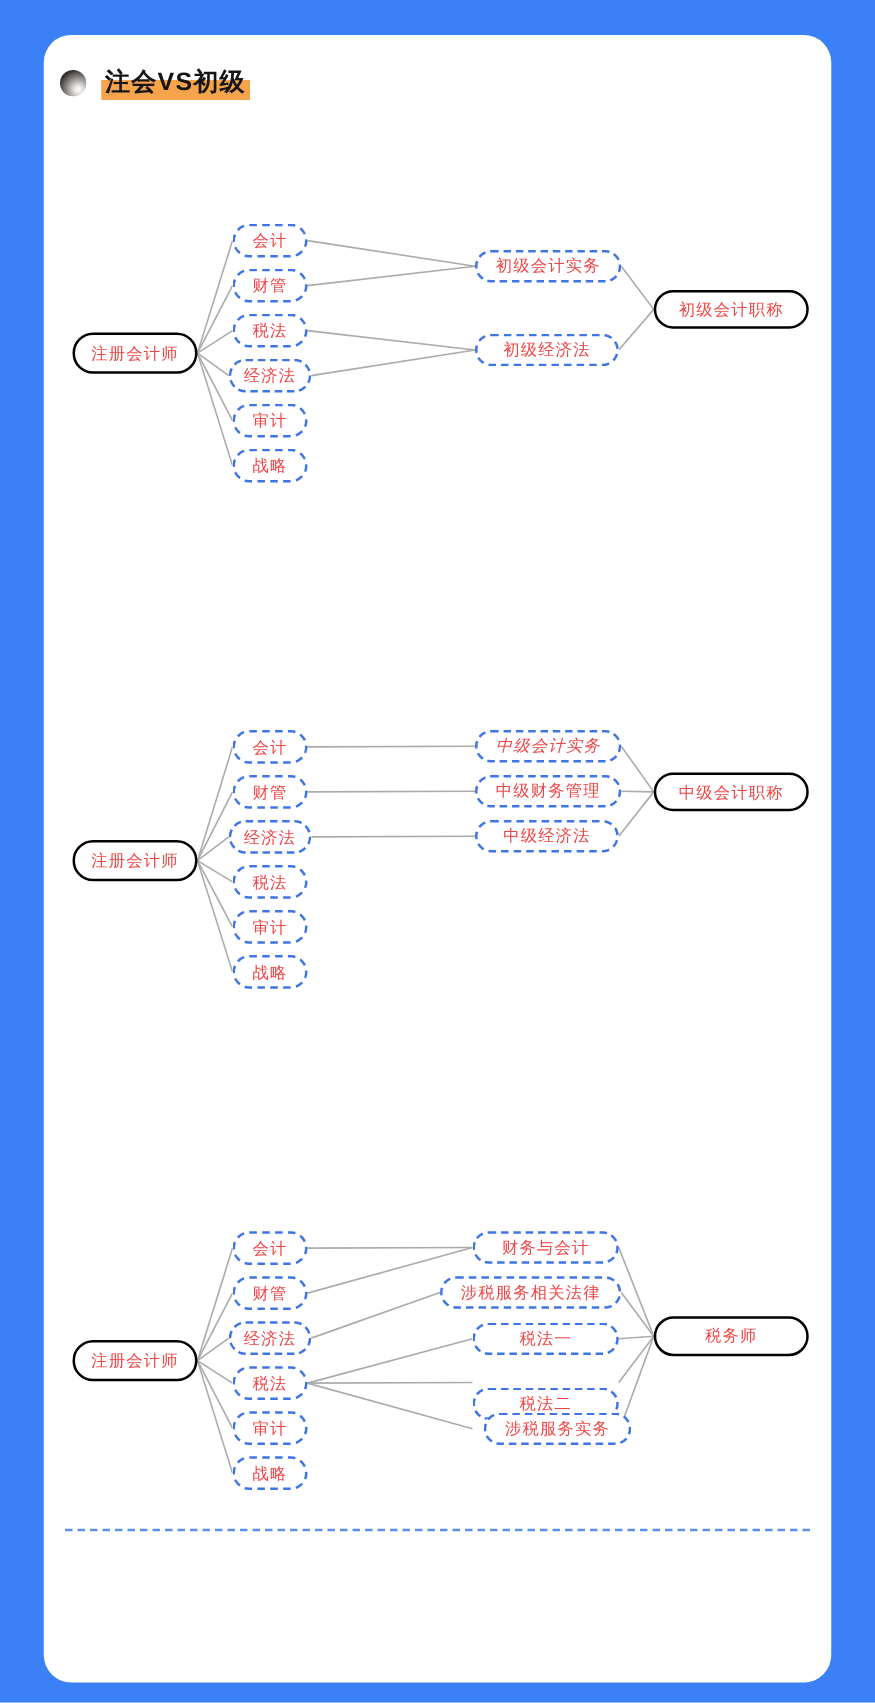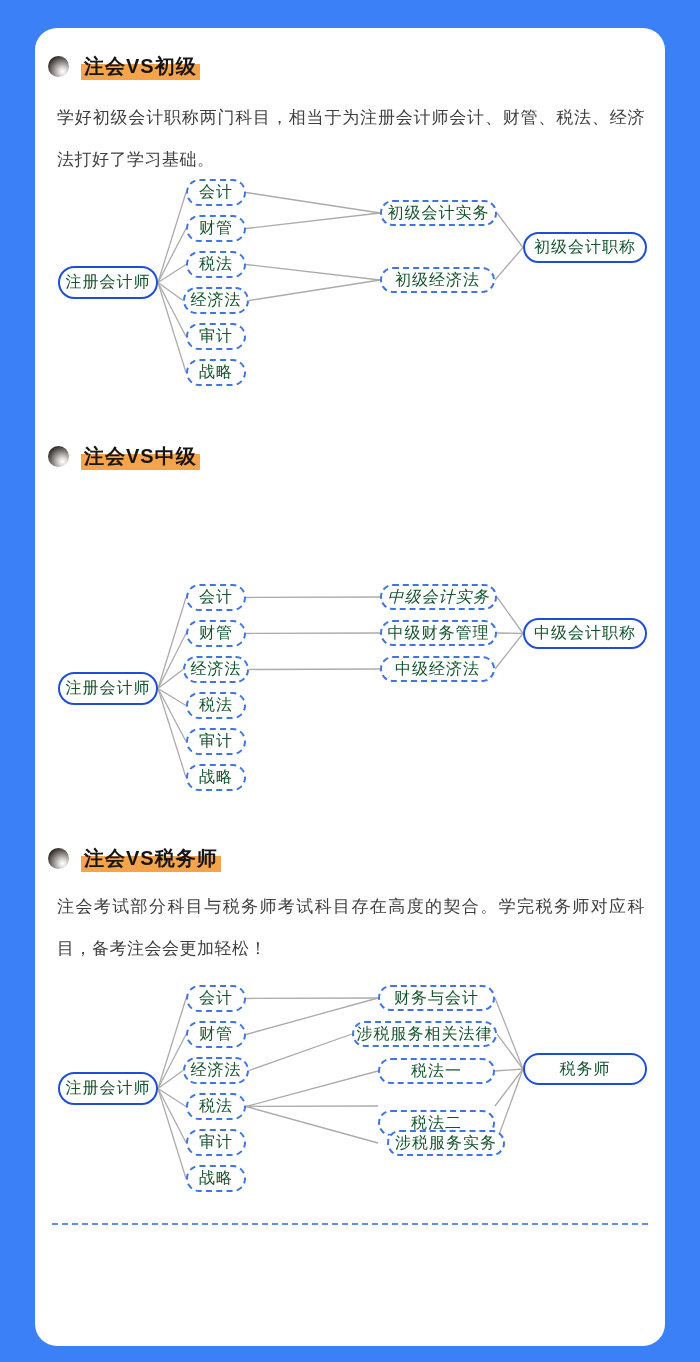--- a/index.html
+++ b/index.html
@@ -30,23 +30,23 @@
     position:absolute;left:22px;width:588px;margin:0;
     font-size:17px;line-height:42px;color:#3e3e3e;letter-spacing:0.5px;
     text-align:justify;
   }
   
   .diagram{position:absolute;left:0;width:630px;height:240px;}
   .diagram svg{position:absolute;left:0;top:0;pointer-events:none;}
   .node{
     position:absolute;box-sizing:border-box;background:#ffffff;
     display:flex;align-items:center;justify-content:center;
-    font-size:16px;color:#14532d;white-space:nowrap;letter-spacing:1px;
+    font-size:13px;color:#ef4444;white-space:nowrap;letter-spacing:1px;
   }
-  .node.solid{border:2px solid #1d4ed8;border-radius:17px;}
+  .node.solid{border:2px solid #000000;border-radius:17px;}
   .node.dashed{border:2px dashed #3F74E4;border-radius:14px;}
   
   .divider{
     position:absolute;left:17px;top:1195px;width:596px;height:0;
     border-top:2px dashed #5d90ee;
   }
   .footer-para{
     position:absolute;left:22px;top:1228px;width:588px;margin:0;
     font-size:17px;line-height:40px;color:#3e3e3e;letter-spacing:0.5px;
   }
@@ -61,21 +61,20 @@
 </style>
 </head>
 <body>
 
 <div class="card">
 
   <div class="sec-header" style="top:25px;">
     <span class="sphere"></span>
     <span class="sec-title">注会VS初级</span>
   </div>
-  <p class="para" style="top:69px;">学好初级会计职称两门科目，相当于为注册会计师会计、财管、税法、经济法打好了学习基础。</p>
   <div class="diagram" style="top:132px;">
       <svg width="630" height="240">
         <line x1="123" y1="122.5" x2="151" y2="32.5" stroke="#ABABAB" stroke-width="1.3"></line>
         <line x1="123" y1="122.5" x2="151" y2="68.5" stroke="#ABABAB" stroke-width="1.3"></line>
         <line x1="123" y1="122.5" x2="151" y2="104.5" stroke="#ABABAB" stroke-width="1.3"></line>
         <line x1="123" y1="122.5" x2="148" y2="140.5" stroke="#ABABAB" stroke-width="1.3"></line>
         <line x1="123" y1="122.5" x2="151" y2="176.5" stroke="#ABABAB" stroke-width="1.3"></line>
         <line x1="123" y1="122.5" x2="151" y2="212.5" stroke="#ABABAB" stroke-width="1.3"></line>
         <line x1="211" y1="32.5" x2="345" y2="53" stroke="#ABABAB" stroke-width="1.3"></line>
         <line x1="211" y1="68.5" x2="345" y2="53" stroke="#ABABAB" stroke-width="1.3"></line>
@@ -89,24 +88,20 @@
       <div class="node dashed" style="left: 151px; top: 55px; width: 60px; height: 27px;">财管</div>
       <div class="node dashed" style="left: 151px; top: 91px; width: 60px; height: 27px;">税法</div>
       <div class="node dashed" style="left: 148px; top: 127px; width: 66px; height: 27px;">经济法</div>
       <div class="node dashed" style="left: 151px; top: 163px; width: 60px; height: 27px;">审计</div>
       <div class="node dashed" style="left: 151px; top: 199px; width: 60px; height: 27px;">战略</div>
       <div class="node dashed" style="left: 345px; top: 40px; width: 117px; height: 26px;">初级会计实务</div>
       <div class="node dashed" style="left: 345px; top: 107px; width: 115px; height: 26px;">初级经济法</div>
       <div class="node solid" style="left: 488px; top: 72px; width: 124px; height: 31px;">初级会计职称</div>
     </div>
 
-  <div class="sec-header" style="top:415px;">
-    <span class="sphere"></span>
-    <span class="sec-title">注会VS中级</span>
-  </div>
   <div class="diagram" style="top:542px;">
       <svg width="630" height="240">
         <line x1="123" y1="118.5" x2="151" y2="27.5" stroke="#ABABAB" stroke-width="1.3"></line>
         <line x1="123" y1="118.5" x2="151" y2="63.5" stroke="#ABABAB" stroke-width="1.3"></line>
         <line x1="123" y1="118.5" x2="148" y2="99.5" stroke="#ABABAB" stroke-width="1.3"></line>
         <line x1="123" y1="118.5" x2="151" y2="135.5" stroke="#ABABAB" stroke-width="1.3"></line>
         <line x1="123" y1="118.5" x2="151" y2="171.5" stroke="#ABABAB" stroke-width="1.3"></line>
         <line x1="123" y1="118.5" x2="151" y2="207.5" stroke="#ABABAB" stroke-width="1.3"></line>
         <line x1="211" y1="27.5" x2="345" y2="27" stroke="#ABABAB" stroke-width="1.3"></line>
         <line x1="211" y1="63.5" x2="345" y2="63" stroke="#ABABAB" stroke-width="1.3"></line>
@@ -121,25 +116,20 @@
       <div class="node dashed" style="left: 148px; top: 86px; width: 66px; height: 27px;">经济法</div>
       <div class="node dashed" style="left: 151px; top: 122px; width: 60px; height: 27px;">税法</div>
       <div class="node dashed" style="left: 151px; top: 158px; width: 60px; height: 27px;">审计</div>
       <div class="node dashed" style="left: 151px; top: 194px; width: 60px; height: 27px;">战略</div>
       <div class="node dashed" style="left: 345px; top: 14px; width: 117px; height: 26px; font-style: italic;">中级会计实务</div>
       <div class="node dashed" style="left: 345px; top: 50px; width: 117px; height: 26px;">中级财务管理</div>
       <div class="node dashed" style="left: 345px; top: 86px; width: 115px; height: 26px;">中级经济法</div>
       <div class="node solid" style="left: 488px; top: 48px; width: 124px; height: 31px;">中级会计职称</div>
     </div>
 
-  <div class="sec-header" style="top:817px;">
-    <span class="sphere"></span>
-    <span class="sec-title">注会VS税务师</span>
-  </div>
-  <p class="para" style="top:858px;">注会考试部分科目与税务师考试科目存在高度的契合。学完税务师对应科目，备考注会会更加轻松！</p>
   <div class="diagram" style="top:937px;">
       <svg width="630" height="240">
         <line x1="123" y1="123.5" x2="151" y2="33.5" stroke="#ABABAB" stroke-width="1.3"></line>
         <line x1="123" y1="123.5" x2="151" y2="69.5" stroke="#ABABAB" stroke-width="1.3"></line>
         <line x1="123" y1="123.5" x2="148" y2="105.5" stroke="#ABABAB" stroke-width="1.3"></line>
         <line x1="123" y1="123.5" x2="151" y2="141.5" stroke="#ABABAB" stroke-width="1.3"></line>
         <line x1="123" y1="123.5" x2="151" y2="177.5" stroke="#ABABAB" stroke-width="1.3"></line>
         <line x1="123" y1="123.5" x2="151" y2="213.5" stroke="#ABABAB" stroke-width="1.3"></line>
         <line x1="211" y1="33.5" x2="343" y2="33" stroke="#ABABAB" stroke-width="1.3"></line>
         <line x1="211" y1="69.5" x2="343" y2="33" stroke="#ABABAB" stroke-width="1.3"></line>

